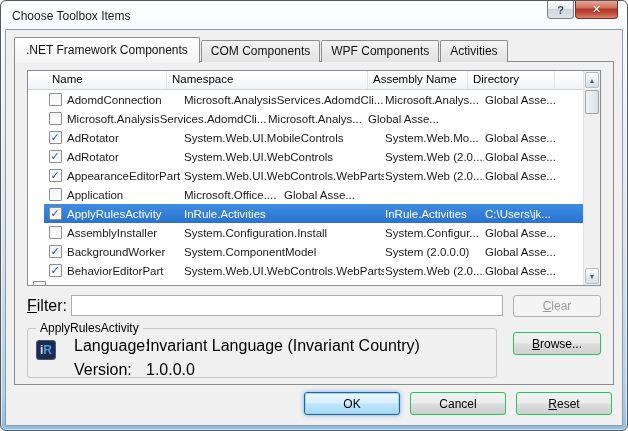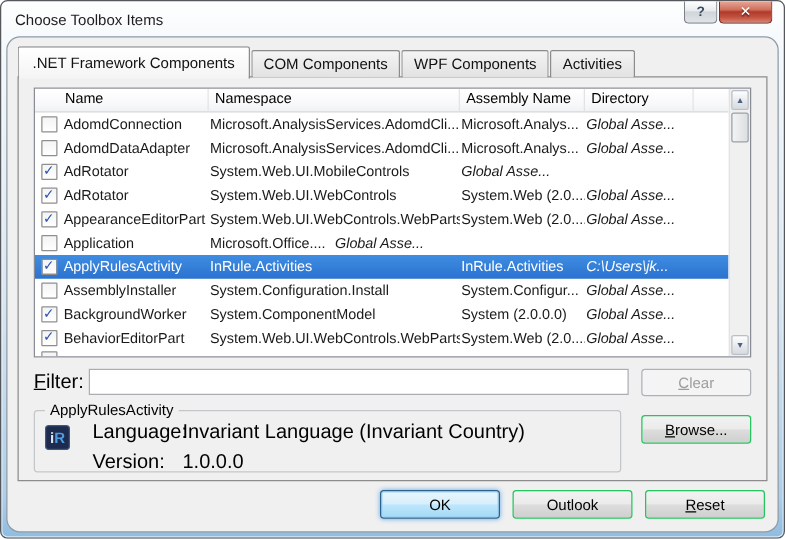--- a/index.html
+++ b/index.html
@@ -20,21 +20,21 @@
   .cap-btn{ height:18px; display:flex; align-items:center; justify-content:center;
     border:1px solid #7d8187; border-top:none; border-radius:0 0 4px 4px;
     font-size:11px; font-weight:bold; cursor:default; }
   .help-btn{ width:27px; background:linear-gradient(180deg,#ffffff 0%,#e8ebee 45%,#cfd5da 50%,#dfe4e8 100%); color:#3b4b5c; }
   .close-btn{ width:43px; border-color:#7c2c25;
     background:linear-gradient(180deg,#e8a797 0%,#cf6f5c 40%,#b03a2a 50%,#c35140 75%,#d8836f 100%);
     color:#ffffff; text-shadow:0 1px 1px rgba(0,0,0,.45); }
 
   
   .client{ position:absolute; top:28px; left:4px; right:4px; bottom:4px;
-    background:#f0f0f0; border:1px solid #8f9ba6; border-radius:11px; }
+    background:#f0f0f0; border:1px solid #8f9ba6; border-radius:1px; }
 
   
   .tabs{ position:absolute; left:8px; top:6px; display:flex; align-items:flex-end; height:26px; z-index:3; }
   .tab{ padding:3px 9px 4px 9px; margin-right:1px; border:1px solid #8c8c8c; border-bottom:none;
     border-radius:2px 2px 0 0; background:linear-gradient(180deg,#f4f4f4 0%,#e2e2e2 100%);
     font-size:12px; color:#111; white-space:nowrap; }
   .tab.active{ background:linear-gradient(180deg,#ffffff 0%,#f4f4f4 100%);
     padding:5px 11px 6px 11px; position:relative; top:1px; }
 
   
@@ -47,30 +47,30 @@
   .list-main{ display:flex; flex:1; min-height:0; }
   .list-cols{ flex:1; display:flex; flex-direction:column; min-width:0; overflow:hidden; }
   .list-header{ display:flex; height:19px; background:linear-gradient(180deg,#ffffff 0%,#f7f8fa 70%,#f1f2f4 100%);
     border-bottom:1px solid #d5d5d5; flex:none; }
   .hcell{ font-size:11.5px; color:#000; padding:2px 4px 0 5px; border-right:1px solid #e2e3e5; white-space:nowrap; overflow:hidden; }
   .hc-name{ width:139px; padding-left:24px; }
   .hc-namespace{ width:201px; }
   .hc-assembly{ width:100px; }
   .hc-directory{ width:87px; }
   .hc-fill{ flex:1; border-right:none; }
-  .list-body{ flex:1; overflow:hidden; }
+  .list-body{ flex:1; overflow:hidden;padding-left:16px; }
   .lrow{ display:flex; align-items:center; height:19px; white-space:nowrap; }
   .cbcell{ width:22px; flex:none; display:flex; justify-content:center; }
   .cb{ width:13px; height:13px; border:1px solid #8e8e8e; background:linear-gradient(180deg,#f4f4f4,#ffffff);
     border-radius:1px; font-size:11px; line-height:11px; font-weight:bold; color:#2952b5; text-align:center; }
   .cell{ font-size:11.5px; padding:0 4px 0 1px; overflow:hidden; }
   .c-name{ width:117px; }
   .c-namespace{ width:201px; }
   .c-assembly{ width:100px; }
-  .c-directory{ width:87px;font-style:italic; }
+  .c-directory{ width:87px; }
   .lrow.selected{ background:linear-gradient(180deg,#3f8de2 0%,#2a72cf 100%); color:#ffffff; }
   .partial-row{ height:7px; overflow:hidden; }
 
   
   .scrollbar{ width:17px; flex:none; background:#f0f0f0; border-left:1px solid #e3e3e3;
     display:flex; flex-direction:column; justify-content:space-between; }
   .scroll-arrow{ height:16px; display:flex; align-items:center; justify-content:center;
     font-size:7px; color:#4d6185; background:linear-gradient(180deg,#fefefe,#e5e8eb 60%,#d7dbdf);
     border:1px solid #b9bfc6; border-radius:2px; margin:1px; }
   .scroll-track{ flex:1; position:relative; }
@@ -155,31 +155,31 @@
                   </div>
     <div class="cell c-name">AdomdConnection</div>
     <div class="cell c-namespace">Microsoft.AnalysisServices.AdomdCli...</div>
     <div class="cell c-assembly">Microsoft.Analys...</div>
     <div class="cell c-directory">Global Asse...</div>
   </div>
                 <div class="lrow">
     <div class="cbcell">
                     <div class="cb"></div>
                   </div>
-    <div class="cell c-name">AdomdDataAdapter</div>
     <div class="cell c-namespace">Microsoft.AnalysisServices.AdomdCli...</div>
     <div class="cell c-assembly">Microsoft.Analys...</div>
     <div class="cell c-directory">Global Asse...</div>
   </div>
                 <div class="lrow">
     <div class="cbcell">
                     <div class="cb checked">✓</div>
                   </div>
     <div class="cell c-name">AdRotator</div>
     <div class="cell c-namespace">System.Web.UI.MobileControls</div>
+    <div class="cell c-assembly">System.Web.Mo...</div>
     <div class="cell c-directory">Global Asse...</div>
   </div>
                 <div class="lrow">
     <div class="cbcell">
                     <div class="cb checked">✓</div>
                   </div>
     <div class="cell c-name">AdRotator</div>
     <div class="cell c-namespace">System.Web.UI.WebControls</div>
     <div class="cell c-assembly">System.Web (2.0....</div>
     <div class="cell c-directory">Global Asse...</div>
@@ -285,18 +285,18 @@
           </div>
         </div>
       </div>
 
       <button class="btn browse-btn"><u>B</u>rowse...</button>
 
     </div>
 
     <div class="footer">
       <button class="btn default">OK</button>
-      <button class="btn">Outlook</button>
+      <button class="btn">Cancel</button>
       <button class="btn"><u>R</u>eset</button>
     </div>
 
   </div>
 </div>
 
 </body></html>

